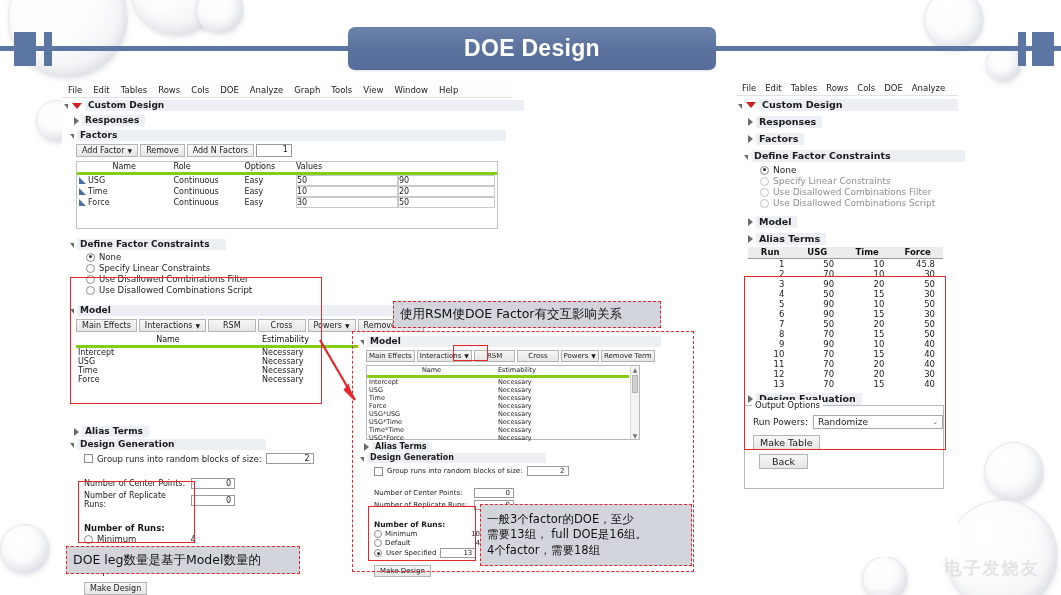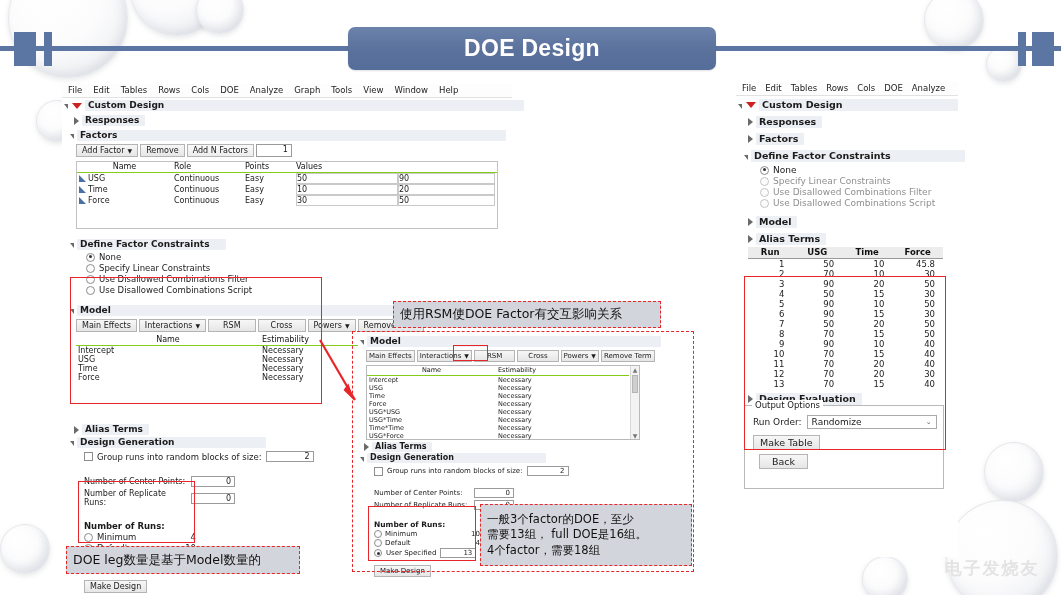--- a/index.html
+++ b/index.html
@@ -49,21 +49,21 @@
   .btnrow{display:flex;margin-top:3px;}
   .btn{
     font-size:8px;background:linear-gradient(180deg,#f7f7f7,#e6e6e6);
     border:1px solid #b4b4b4;padding:1px 5px;margin-right:2px;white-space:nowrap;color:#1b1b1b;
   }
   .btn.flat{background:linear-gradient(180deg,#fafafa,#ededed);}
   .caret{font-size:6px;margin-left:3px;}
   .numbox{border:1px solid #9b9b9b;background:#fff;font-size:8px;text-align:right;padding:0 3px;}
 
   table.grid{border-collapse:collapse;font-size:8px;width:100%;}
-  table.grid th{font-weight:normal;border-bottom:1px solid #84cc16;padding:0 2px 1px 2px;text-align:left;color:#111;}
+  table.grid th{font-weight:normal;border-bottom:3px solid #84cc16;padding:0 2px 1px 2px;text-align:left;color:#111;}
   table.grid td{padding:0 2px;color:#1b1b1b;}
   .valcell{border:1px solid #c9c9c9;background:#fff;}
 
   .radio{width:7px;height:7px;border-radius:50%;border:1px solid #8d8d8d;background:#fcfcfc;display:inline-block;position:relative;vertical-align:-1px;}
   .radio.on::after{content:"";position:absolute;left:1.5px;top:1.5px;width:3px;height:3px;border-radius:50%;background:#333;}
   .radio.dim{border-color:#c3c3c3;}
   .chk{width:7px;height:7px;border:1px solid #8d8d8d;background:#fff;display:inline-block;vertical-align:-1px;}
   .optline{font-size:8.5px;display:flex;align-items:center;gap:4px;margin-top:1px;}
   .optline.dim{color:#8f8f8f;}
 
@@ -162,21 +162,21 @@
     <div class="btn flat">Add N Factors</div>
     <div class="numbox" style="width:28px;">1</div>
   </div>
 
   <div style="margin-left:14px;margin-top:4px;border:1px solid #c2c2c2;width:420px;height:66px;background:#fff;">
     <table class="grid">
       <thead>
           <tr>
         <th style="width:100px;text-align:center;">Name</th>
         <th style="width:70px;">Role</th>
-        <th style="width:50px;">Points</th>
+        <th style="width:50px;">Options</th>
         <th>Values</th>
       </tr>
         </thead>
       <tbody>
         <tr>
           <td><span class="factor-ico"></span><span>USG</span></td>
           <td>Continuous</td>
           <td>Easy</td>
           <td>
               <div style="display:flex;">
@@ -609,21 +609,21 @@
   </table>
 
   <div class="disc-row" style="margin-left:12px;margin-top:4px;">
     <div class="tri-closed"></div>
     <div class="sec-title" style="font-size:9.5px;">Design Evaluation</div>
   </div>
 
   <div class="groupbox" style="margin-left:8px;width:198px;height:82px;">
     <div class="gtitle">Output Options</div>
     <div style="display:flex;align-items:center;gap:5px;margin:9px 0 0 8px;">
-      <span style="font-size:9px;">Run Order:</span>
+      <span style="font-size:9px;">Run Powers:</span>
       <span class="select" style="width:120px;">
         <span>Randomize</span>
         <span style="font-size:7px;color:#666;">⌄</span>
       </span>
     </div>
     <div class="btn" style="display:inline-block;margin:6px 0 0 8px;font-size:9.5px;padding:1px 6px;">Make Table</div>
     <div class="btn" style="display:block;margin:4px 0 0 14px;font-size:9.5px;padding:1px 12px;width:fit-content;">Back</div>
   </div>
 </div>
 

